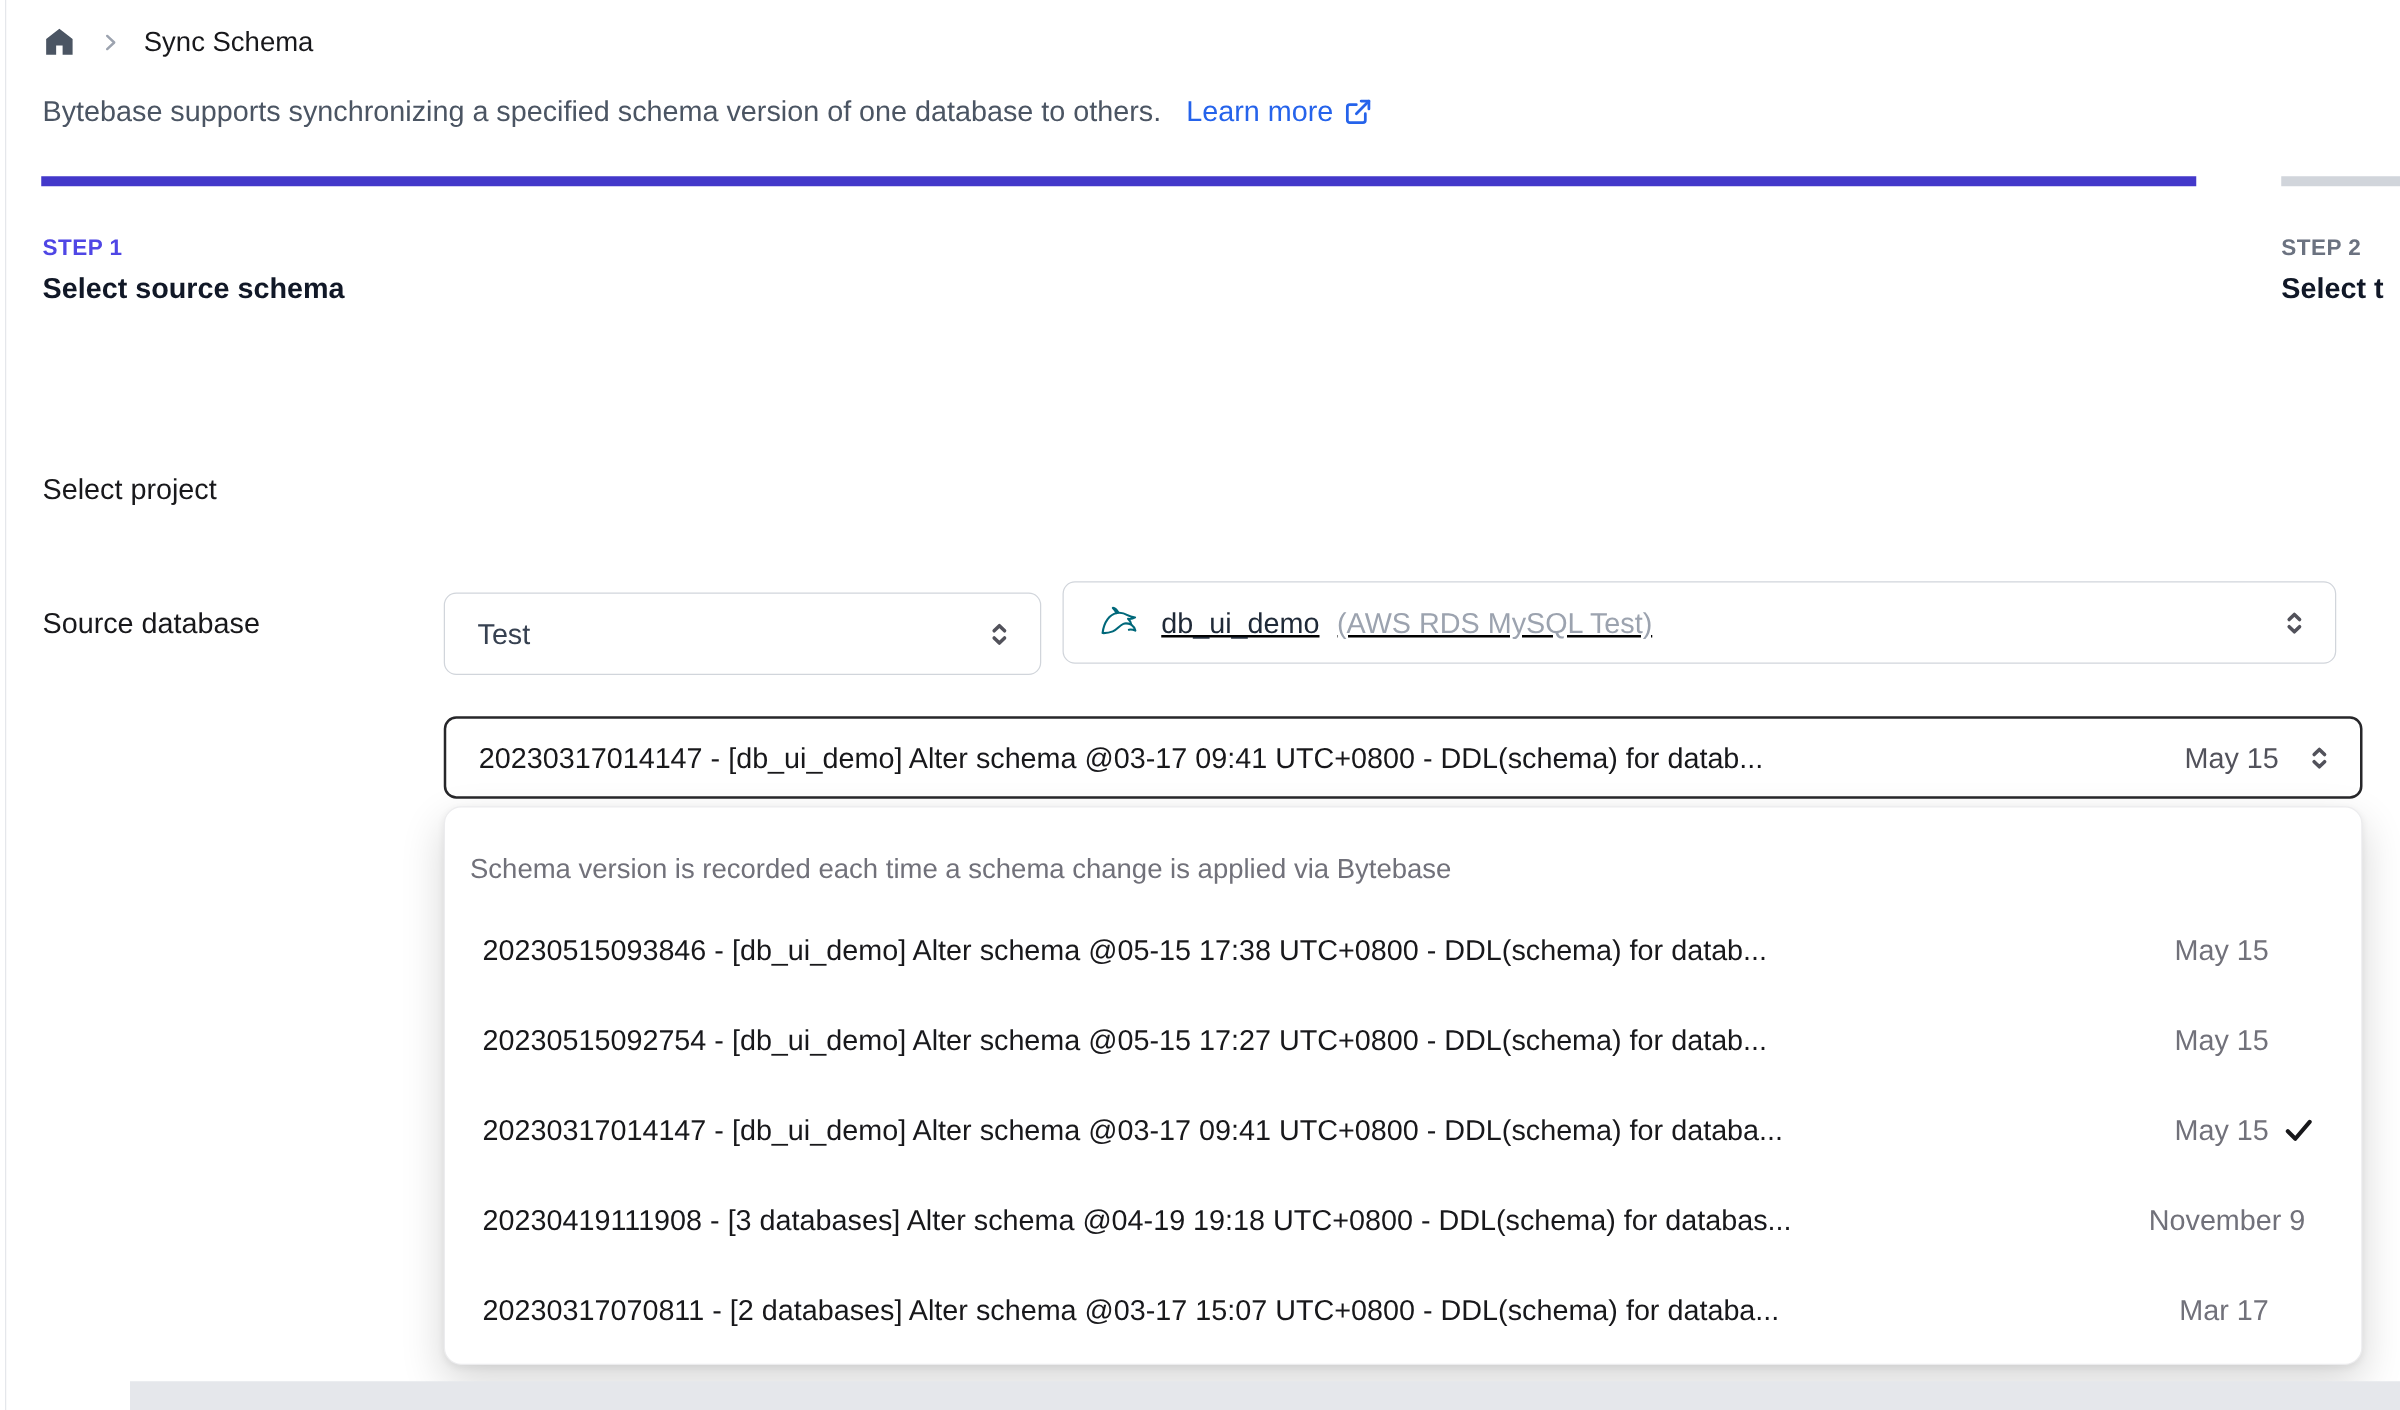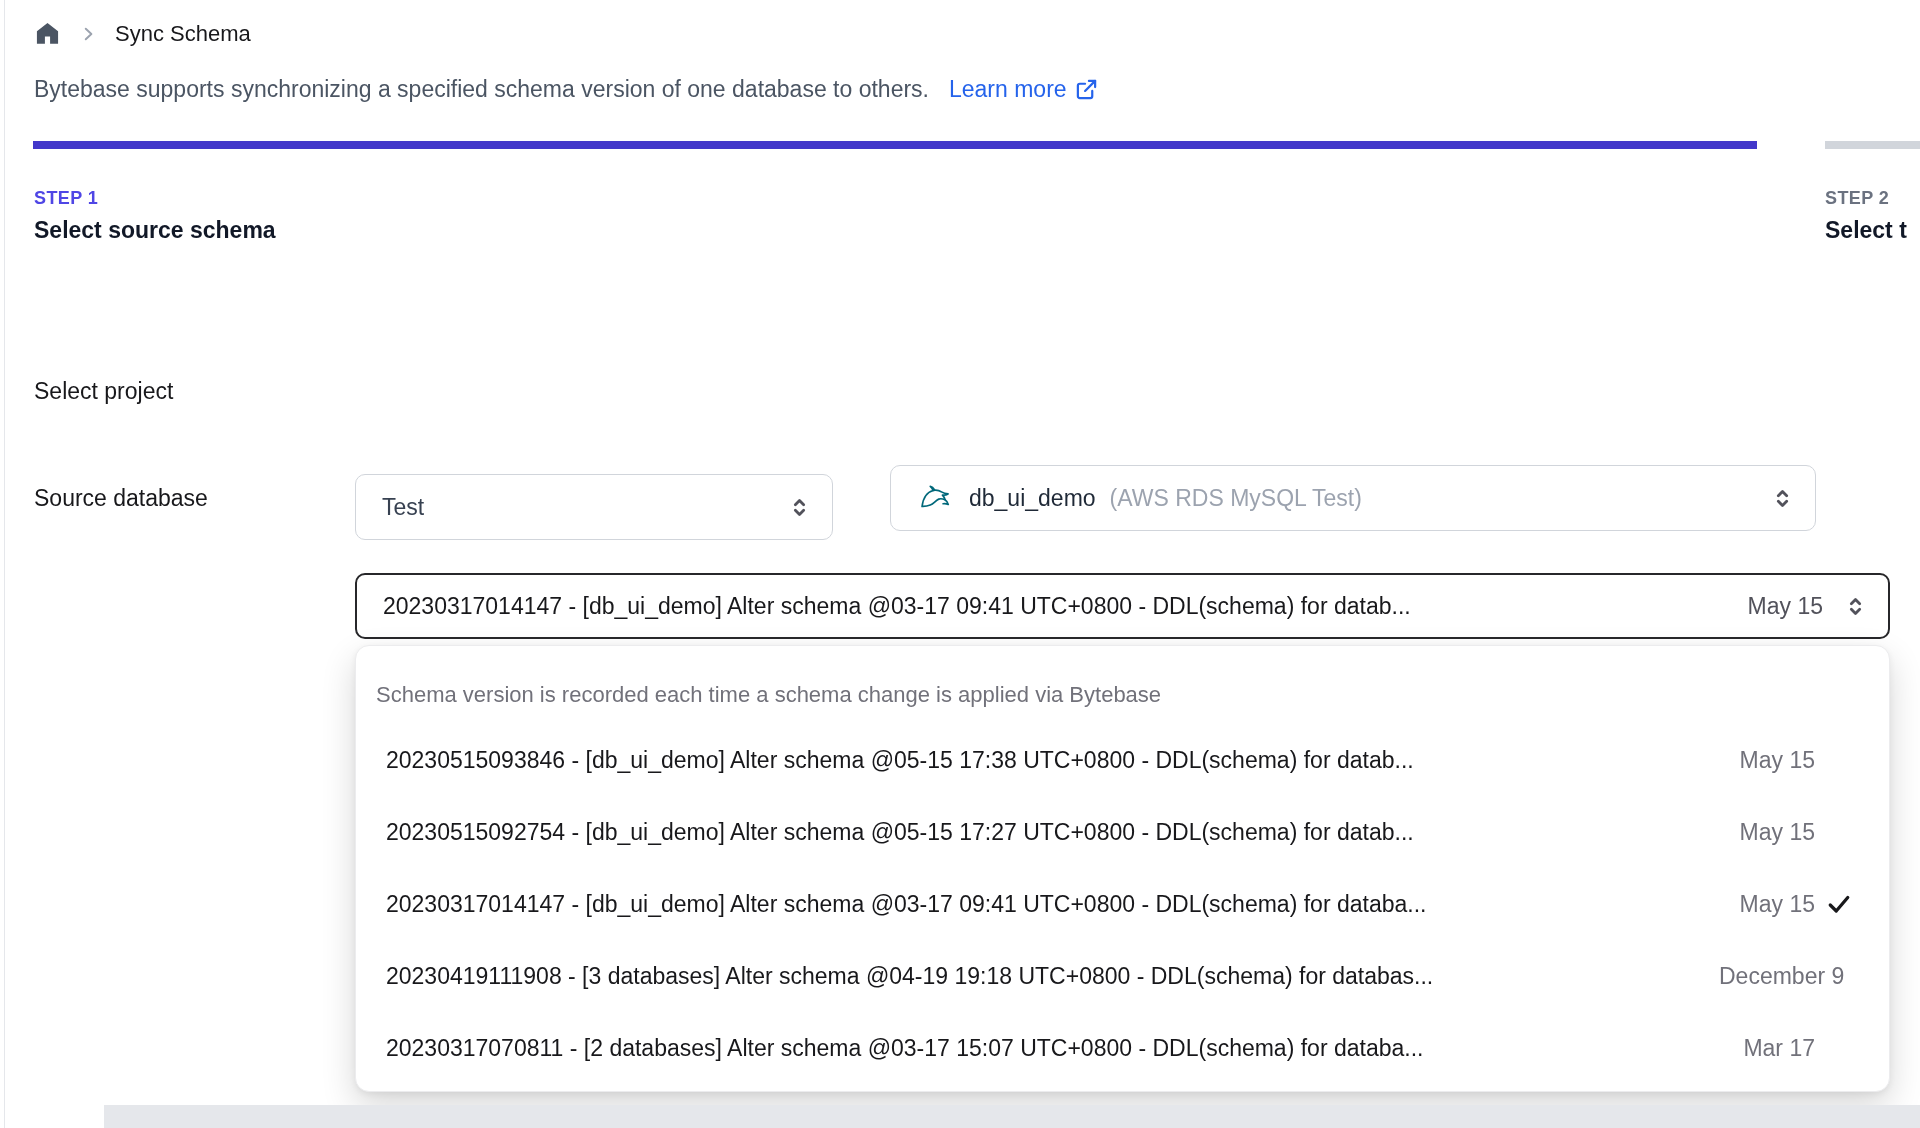--- a/index.html
+++ b/index.html
@@ -33,21 +33,21 @@
   
   .field-label { position:absolute; left:34px; height:66px; line-height:66px; font-size:23px; font-weight:500; color:#18181b; }
   .lbl-project { top:358px; }
   .lbl-source  { top:465px; }
   .lbl-version { top:573px; }
 
   .select { position:absolute; height:66px; background:#fff; border:1.5px solid #d1d5db; border-radius:10px;
     display:flex; align-items:center; padding:0 20px 0 26px; cursor:pointer; }
   .sel-project { left:355px; top:358px; width:478px; }
   .sel-env     { left:355px; top:474px; width:478px; }
-  .sel-db      { left:890px; top:465px; width:926px; }
+  .sel-db      { left:850px; top:465px; width:1019px;text-decoration:underline; }
   .sel-version { left:355px; top:573px; width:1535px; border:2.5px solid #27272a; border-radius:10px; }
 
   .sel-value { flex:1; font-size:23px; color:#374151; white-space:nowrap; overflow:hidden; }
   .sel-db .db-name { flex:0 0 auto; font-size:23px; color:#1f2937; font-weight:500; margin-left:16px; }
   .sel-db .db-annot { flex:1; font-size:23px; color:#9ca3af; margin-left:14px; white-space:nowrap; overflow:hidden; }
   .sel-version .sel-value { color:#18181b; }
   .sel-date { font-size:23px; color:#52525b; margin:0 20px 0 16px; white-space:nowrap; }
   .stepper { flex:0 0 auto; display:flex; align-items:center; }
 
   
@@ -174,21 +174,21 @@
       <span class="dd-date">May 15</span>
       <span class="dd-check">
         <svg width="30" height="30" viewBox="0 0 24 24" fill="none" stroke="#18181b" stroke-width="2.6" stroke-linecap="round" stroke-linejoin="round">
           <path d="M5 12.8 L9.8 17.6 L19 6.8"></path>
         </svg>
       </span>
     </div>
 
     <div class="dd-option">
       <span class="dd-text">20230419111908 - [3 databases] Alter schema @04-19 19:18 UTC+0800 - DDL(schema) for databas...</span>
-      <span class="dd-date">December 9</span>
+      <span class="dd-date">November 9</span>
       <span class="dd-check"></span>
     </div>
 
     <div class="dd-option">
       <span class="dd-text">20230317070811 - [2 databases] Alter schema @03-17 15:07 UTC+0800 - DDL(schema) for databa...</span>
       <span class="dd-date">Mar 17</span>
       <span class="dd-check"></span>
     </div>
   </div>
 

